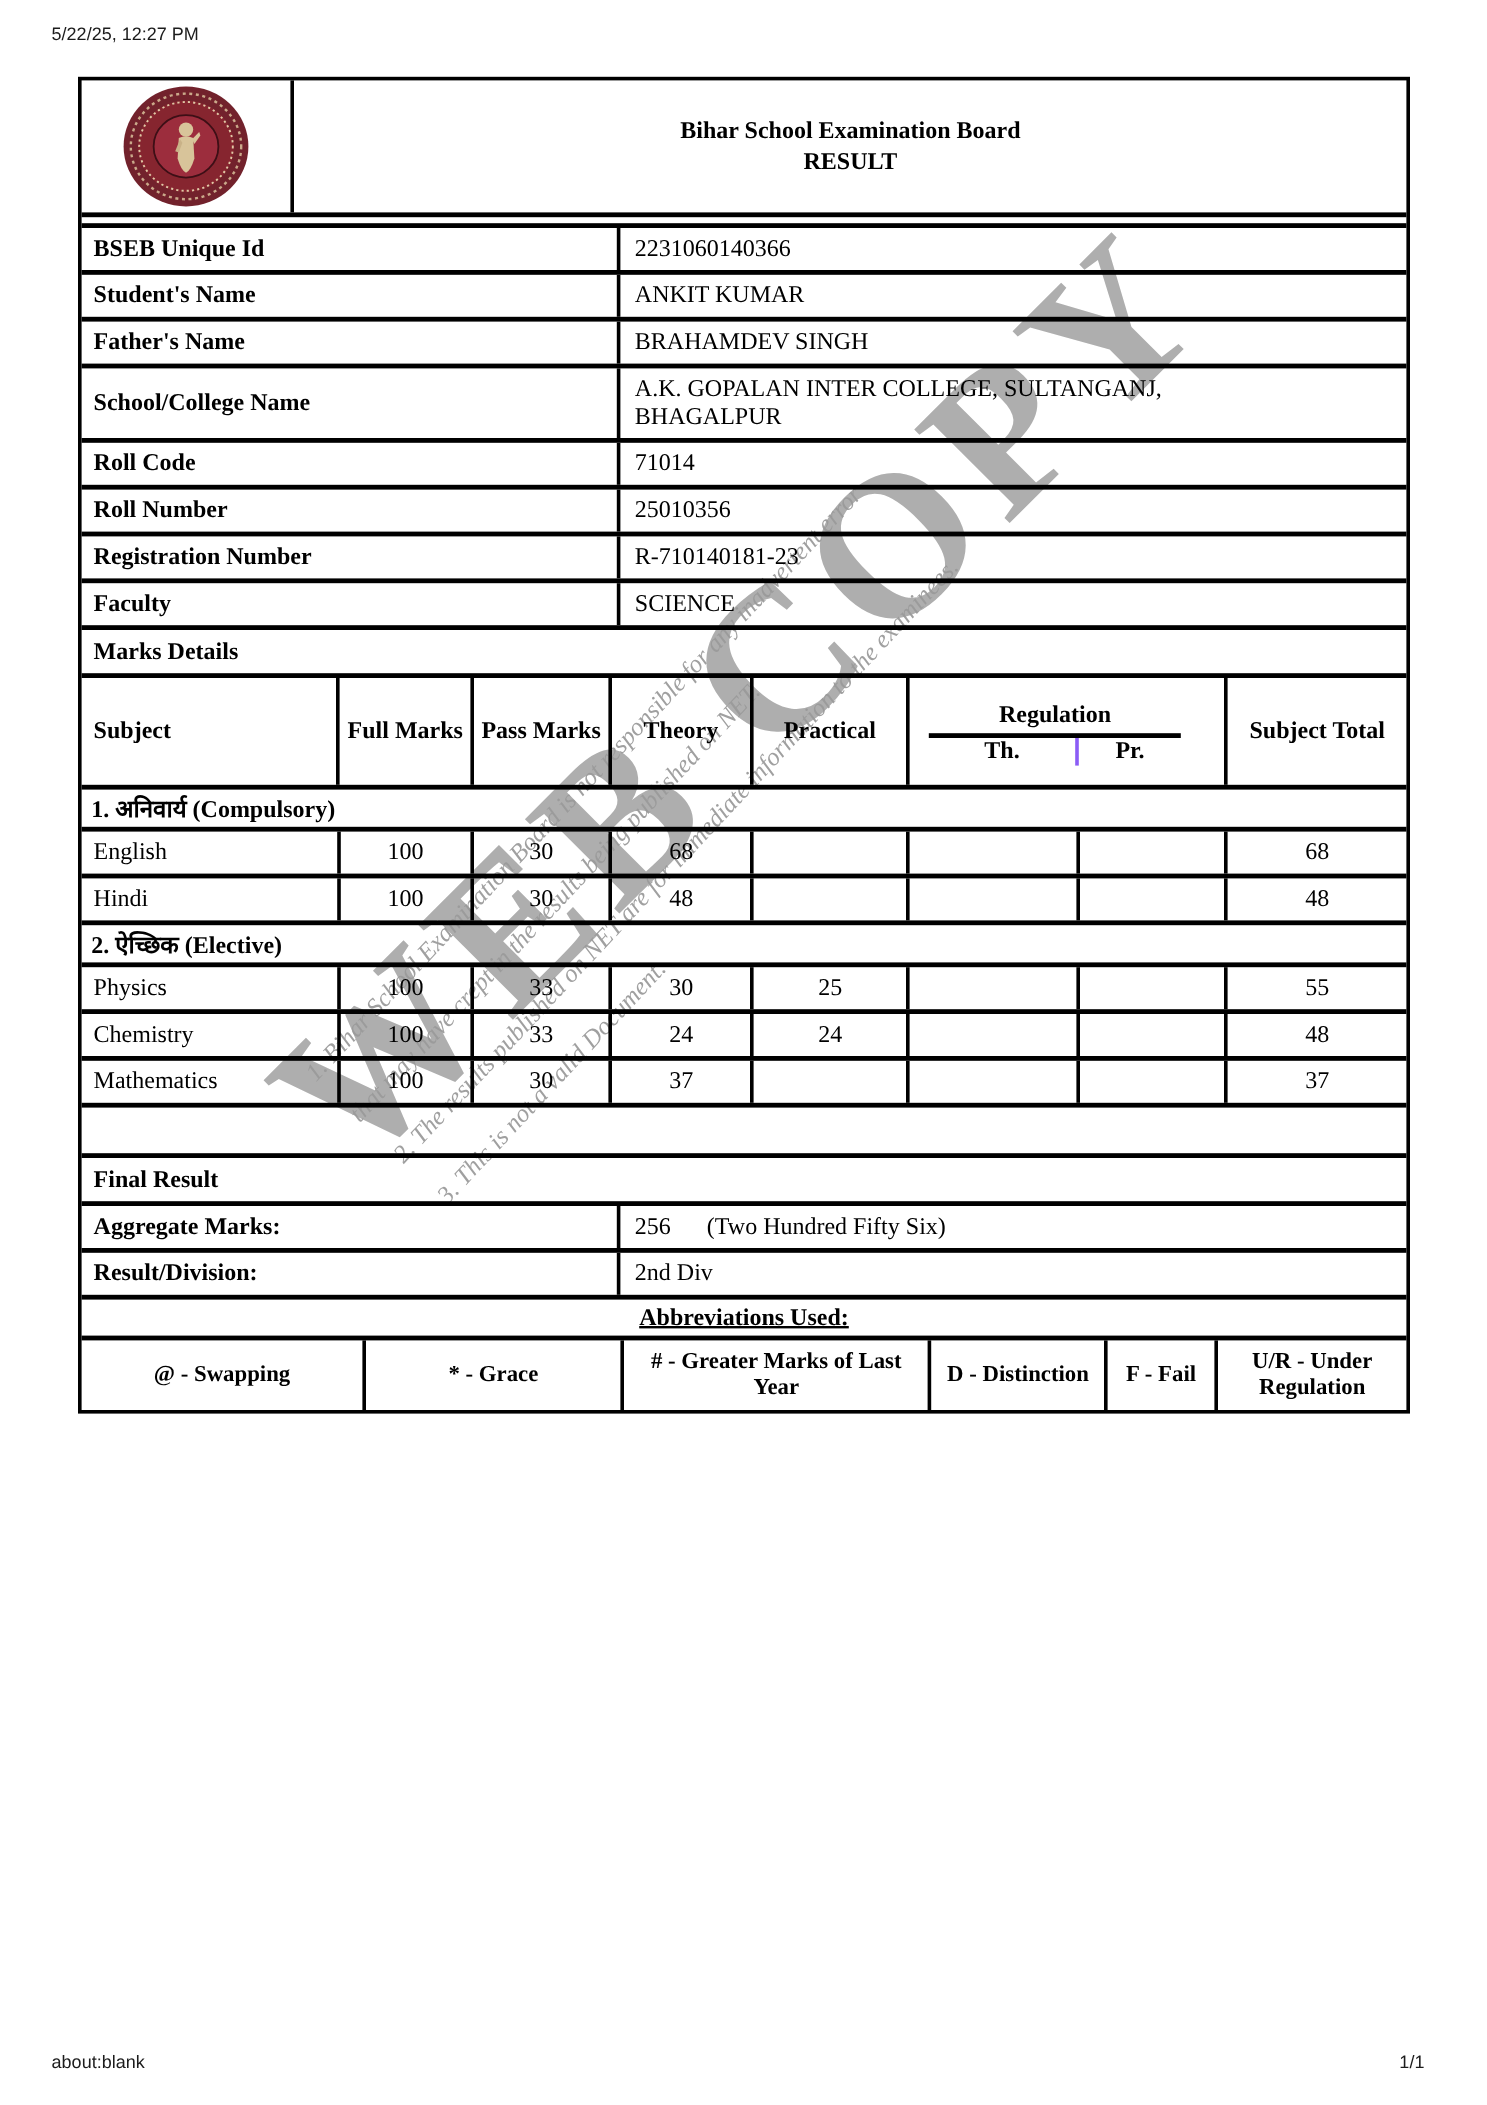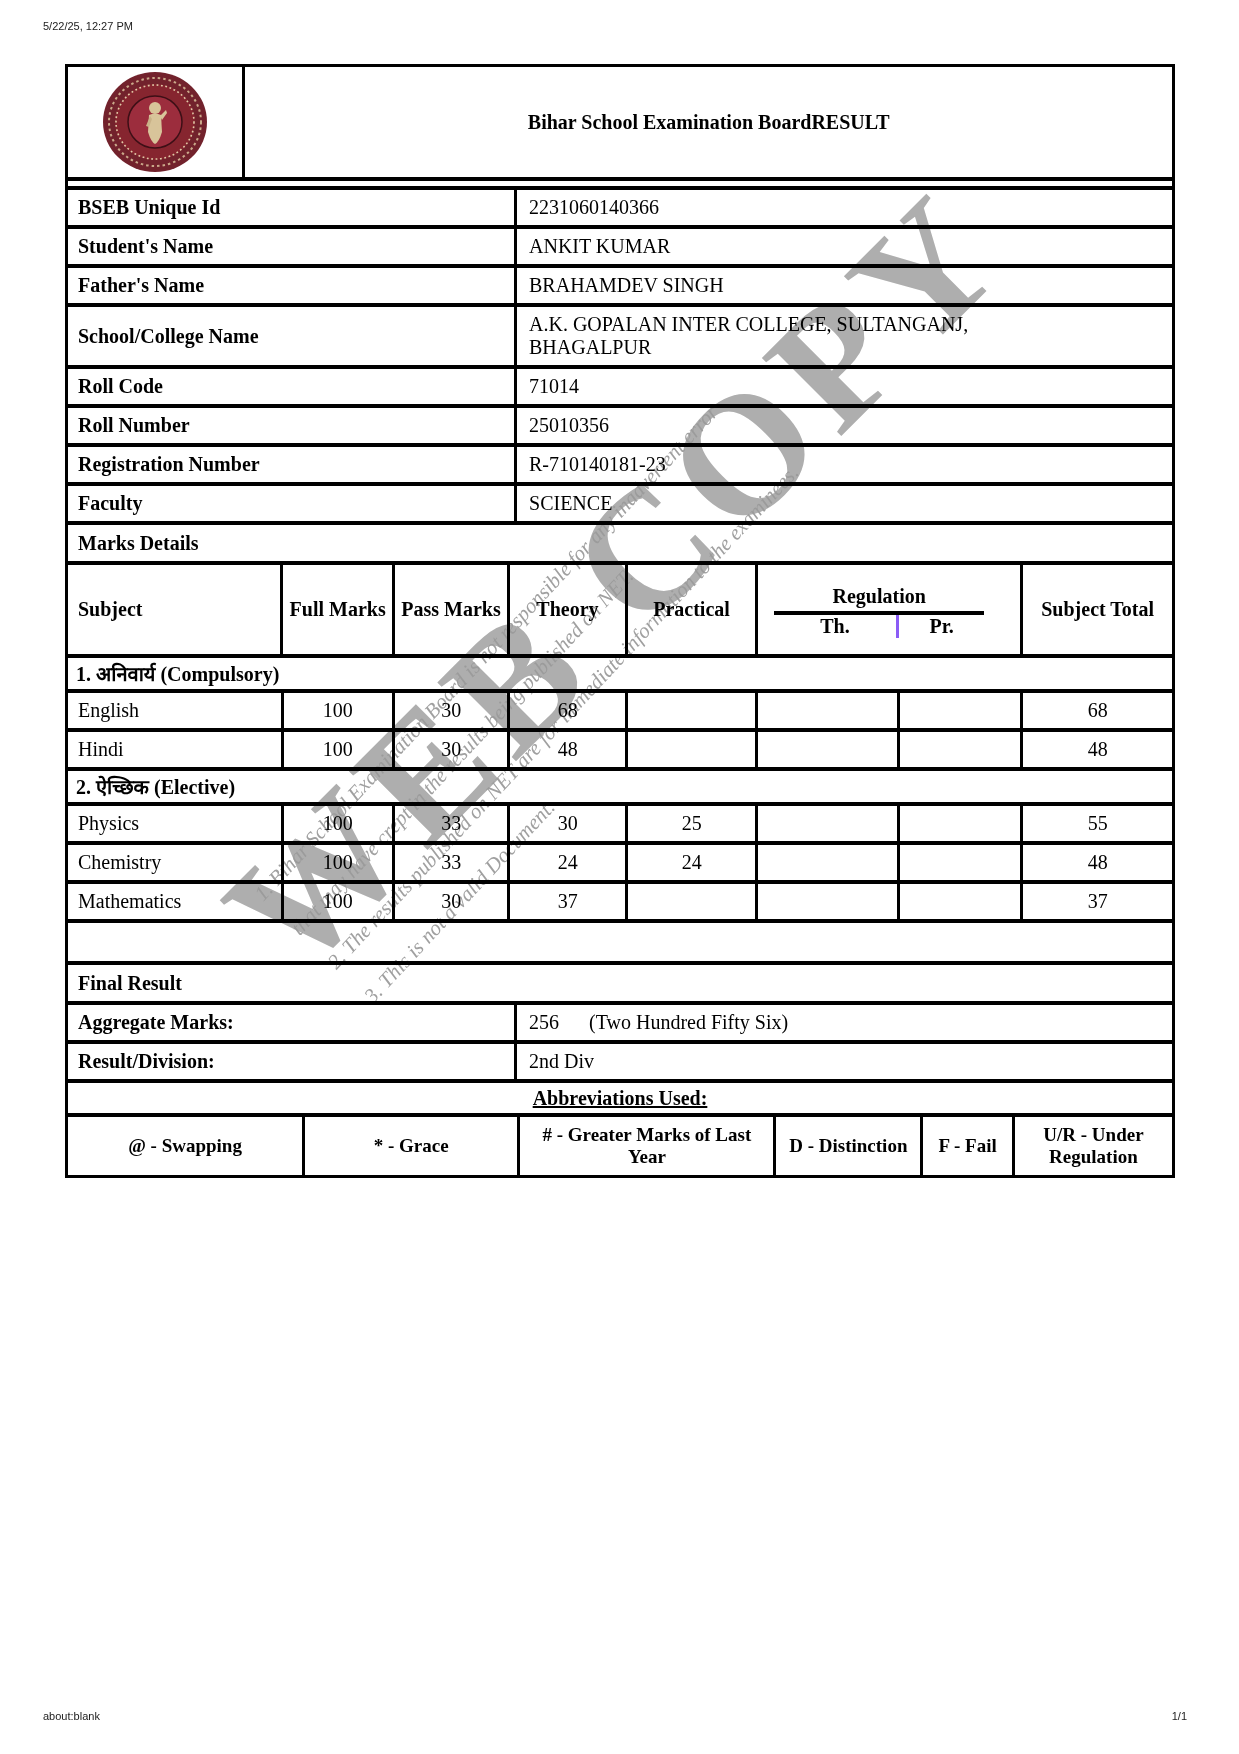--- a/index.html
+++ b/index.html
@@ -10,21 +10,21 @@
     font-family: "Liberation Serif", serif;
     color: #000;
     position: relative;
     overflow: hidden;
   }
 
   
   .print-meta {
     position: absolute;
     font-family: "Liberation Sans", sans-serif;
-    font-size: 11px; color: #1c1c1c;
+    font-size: 15px; color: #1c1c1c;
     z-index: 3;
   }
   .ts { left: 43px; top: 20px; }
   .src { left: 43px; top: 1710px; }
   .pg  { right: 52px; top: 1710px; }
 
   
   .wm-layer { position: absolute; inset: 0; z-index: 0; pointer-events: none; }
   .wm-copy {
     position: absolute; left: 125px; top: 525px; width: 900px;
@@ -49,21 +49,21 @@
     font-size: 20px;
   }
   .row { display: flex; align-items: stretch; border-top: 4px solid #000; }
   .row:first-child { border-top: none; }
   .cell { border-left: 3px solid #000; display: flex; align-items: center; }
   .cell:first-child { border-left: none; }
 
   
   .header-row { min-height: 110px; }
   .logo-cell { width: 15.8%; justify-content: center; }
-  .title-cell { flex: 1; flex-direction: row; justify-content: center; }
+  .title-cell { flex: 1; flex-direction: column; justify-content: center; }
   .title-cell div { font-weight: bold; line-height: 26px; }
   .t3 { font-size: 21px; letter-spacing: 0.5px; }
 
   .spacer-row { min-height: 9px; }
 
   
   .info-label { width: 40.4%; font-weight: bold; padding: 6px 10px; }
   .info-value { flex: 1; padding: 6px 12px; }
   .info-row { min-height: 38px; }
   .school-row { min-height: 56px; }

